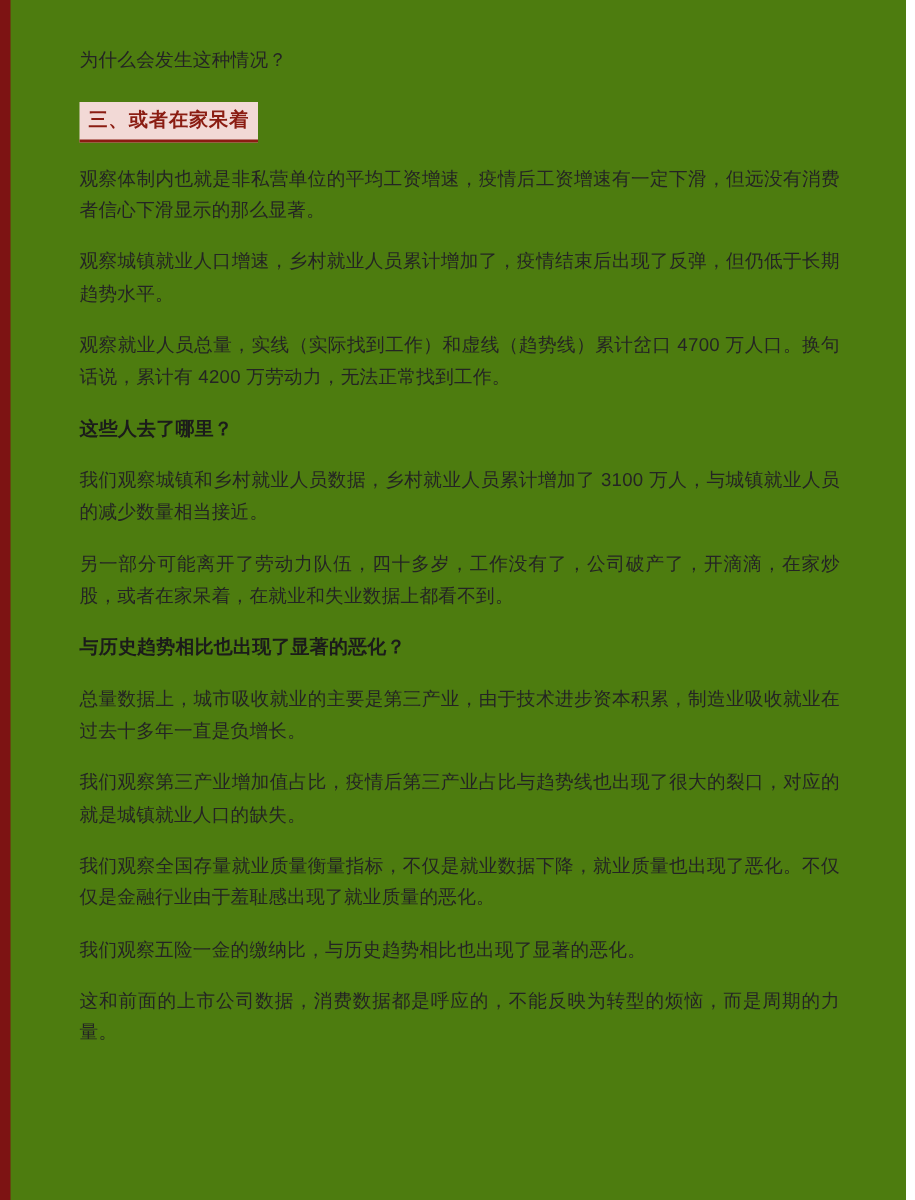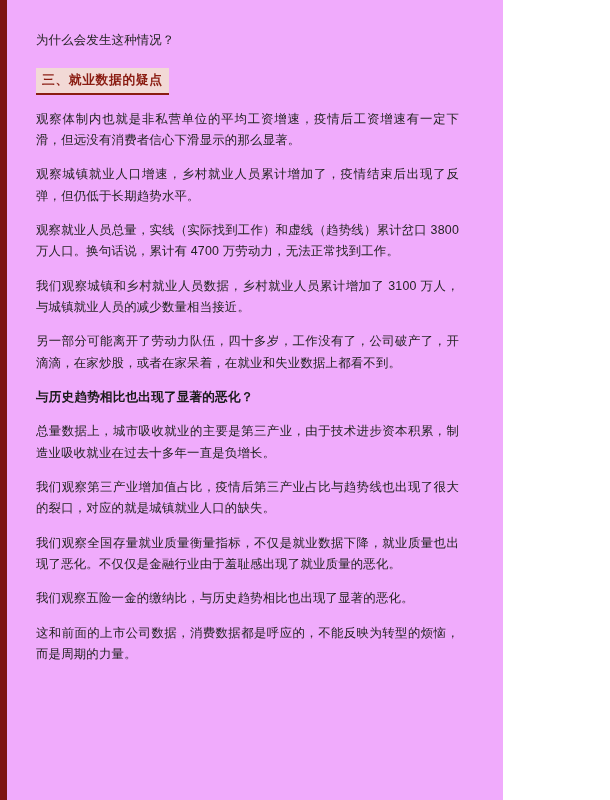--- a/index.html
+++ b/index.html
@@ -9,25 +9,25 @@
   body {
     width: 610px;
     height: 800px;
     background: #ffffff;
     font-family: "Liberation Sans", sans-serif;
     color: #1a1a1a;
     overflow: hidden;
   }
   .page {
     position: relative;
-    width: 503px;
+    width: 604px;
     height: 800px;
-    background: #f0abfc;
+    background: #4d7c0f;
     box-sizing: border-box;
-    padding: 30px 44px 0 36px;
+    padding: 30px 44px 0 53px;
   }
   .left-rule {
     position: absolute;
     left: 0;
     top: 0;
     width: 7px;
     height: 800px;
     background: #7d1313;
   }
   .content {
@@ -66,27 +66,28 @@
 </head>
 <body>
 
 <div class="page">
   <div class="left-rule"></div>
   <div class="content">
 
     <p class="para">为什么会发生这种情况？</p>
 
     <div class="heading-wrap">
-      <span class="heading-red">三、就业数据的疑点</span>
+      <span class="heading-red">三、或者在家呆着</span>
     </div>
 
     <p class="para">观察体制内也就是非私营单位的平均工资增速，疫情后工资增速有一定下滑，但远没有消费者信心下滑显示的那么显著。</p>
     <p class="para">观察城镇就业人口增速，乡村就业人员累计增加了，疫情结束后出现了反弹，但仍低于长期趋势水平。</p>
-    <p class="para">观察就业人员总量，实线（实际找到工作）和虚线（趋势线）累计岔口 3800 万人口。换句话说，累计有 4700 万劳动力，无法正常找到工作。</p>
+    <p class="para">观察就业人员总量，实线（实际找到工作）和虚线（趋势线）累计岔口 4700 万人口。换句话说，累计有 4200 万劳动力，无法正常找到工作。</p>
 
+    <div class="heading-bold">这些人去了哪里？</div>
 
     <p class="para">我们观察城镇和乡村就业人员数据，乡村就业人员累计增加了 3100 万人，与城镇就业人员的减少数量相当接近。</p>
     <p class="para">另一部分可能离开了劳动力队伍，四十多岁，工作没有了，公司破产了，开滴滴，在家炒股，或者在家呆着，在就业和失业数据上都看不到。</p>
 
     <div class="heading-bold">与历史趋势相比也出现了显著的恶化？</div>
 
     <p class="para">总量数据上，城市吸收就业的主要是第三产业，由于技术进步资本积累，制造业吸收就业在过去十多年一直是负增长。</p>
     <p class="para">我们观察第三产业增加值占比，疫情后第三产业占比与趋势线也出现了很大的裂口，对应的就是城镇就业人口的缺失。</p>
     <p class="para">我们观察全国存量就业质量衡量指标，不仅是就业数据下降，就业质量也出现了恶化。不仅仅是金融行业由于羞耻感出现了就业质量的恶化。</p>
     <p class="para">我们观察五险一金的缴纳比，与历史趋势相比也出现了显著的恶化。</p>

